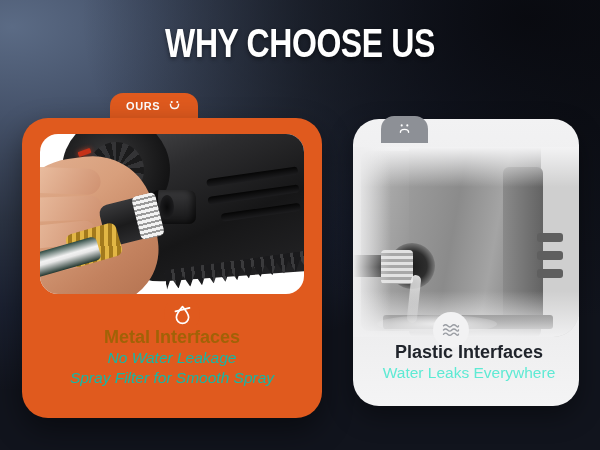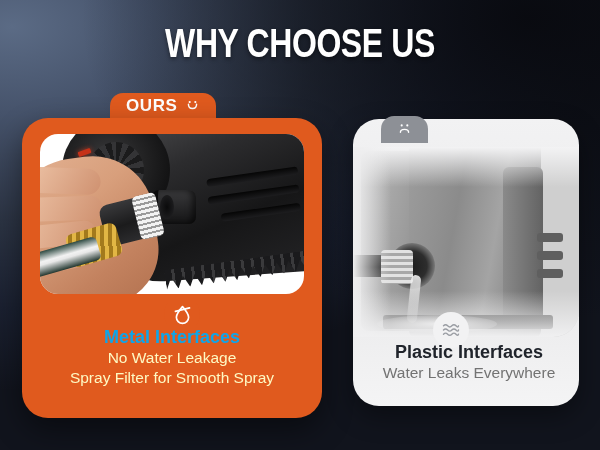--- a/index.html
+++ b/index.html
@@ -40,21 +40,21 @@
   }
 
   
   .pill {
     position:absolute;
     display:flex; align-items:center; justify-content:center;
     gap:7px;
     height:27px;
     border-radius:13px 13px 0 0;
     color:#ffffff;
-    font-size:17px;
+    font-size:11px;
     font-weight:bold;
     letter-spacing:.6px;
     padding:0 16px 2px 16px;
     z-index:3;
   }
   .pill .face { display:block; }
 
   #pill-ours   { left:110px; top:93px;  background:#e05a1e; }
   #pill-others { left:381px; top:116px; background:#8d9096; }
 
@@ -244,24 +244,24 @@
   #icon-leak   { left:433px; top:312px; background:#f2f2f3; }
 
   
   .caption { position:absolute; text-align:center; z-index:6; }
   #cap-ours   { left:22px;  top:326px; width:300px; }
   #cap-others { left:369px; top:341px; width:200px; }
 
   .cap-title { font-size:18px; font-weight:bold; line-height:22px; }
   .cap-line  { font-size:15.5px; line-height:20px; }
 
-  #cap-ours .cap-title { color:#0ea5e9; }
-  #cap-ours .cap-line  { color:#fef9c3; }
+  #cap-ours .cap-title { color:#a16207; }
+  #cap-ours .cap-line  { color:#14b8a6;font-style:italic; }
   #cap-others .cap-title { color:#20242b; }
-  #cap-others .cap-line  { color:#737373; }
+  #cap-others .cap-line  { color:#5eead4; }
 </style>
 </head>
 <body>
 
 <div id="bg"></div>
 
 <div id="title">WHY CHOOSE US</div>
 
 <div id="pill-others" class="pill">
   <svg class="face" width="15" height="15" viewBox="0 0 24 24">

